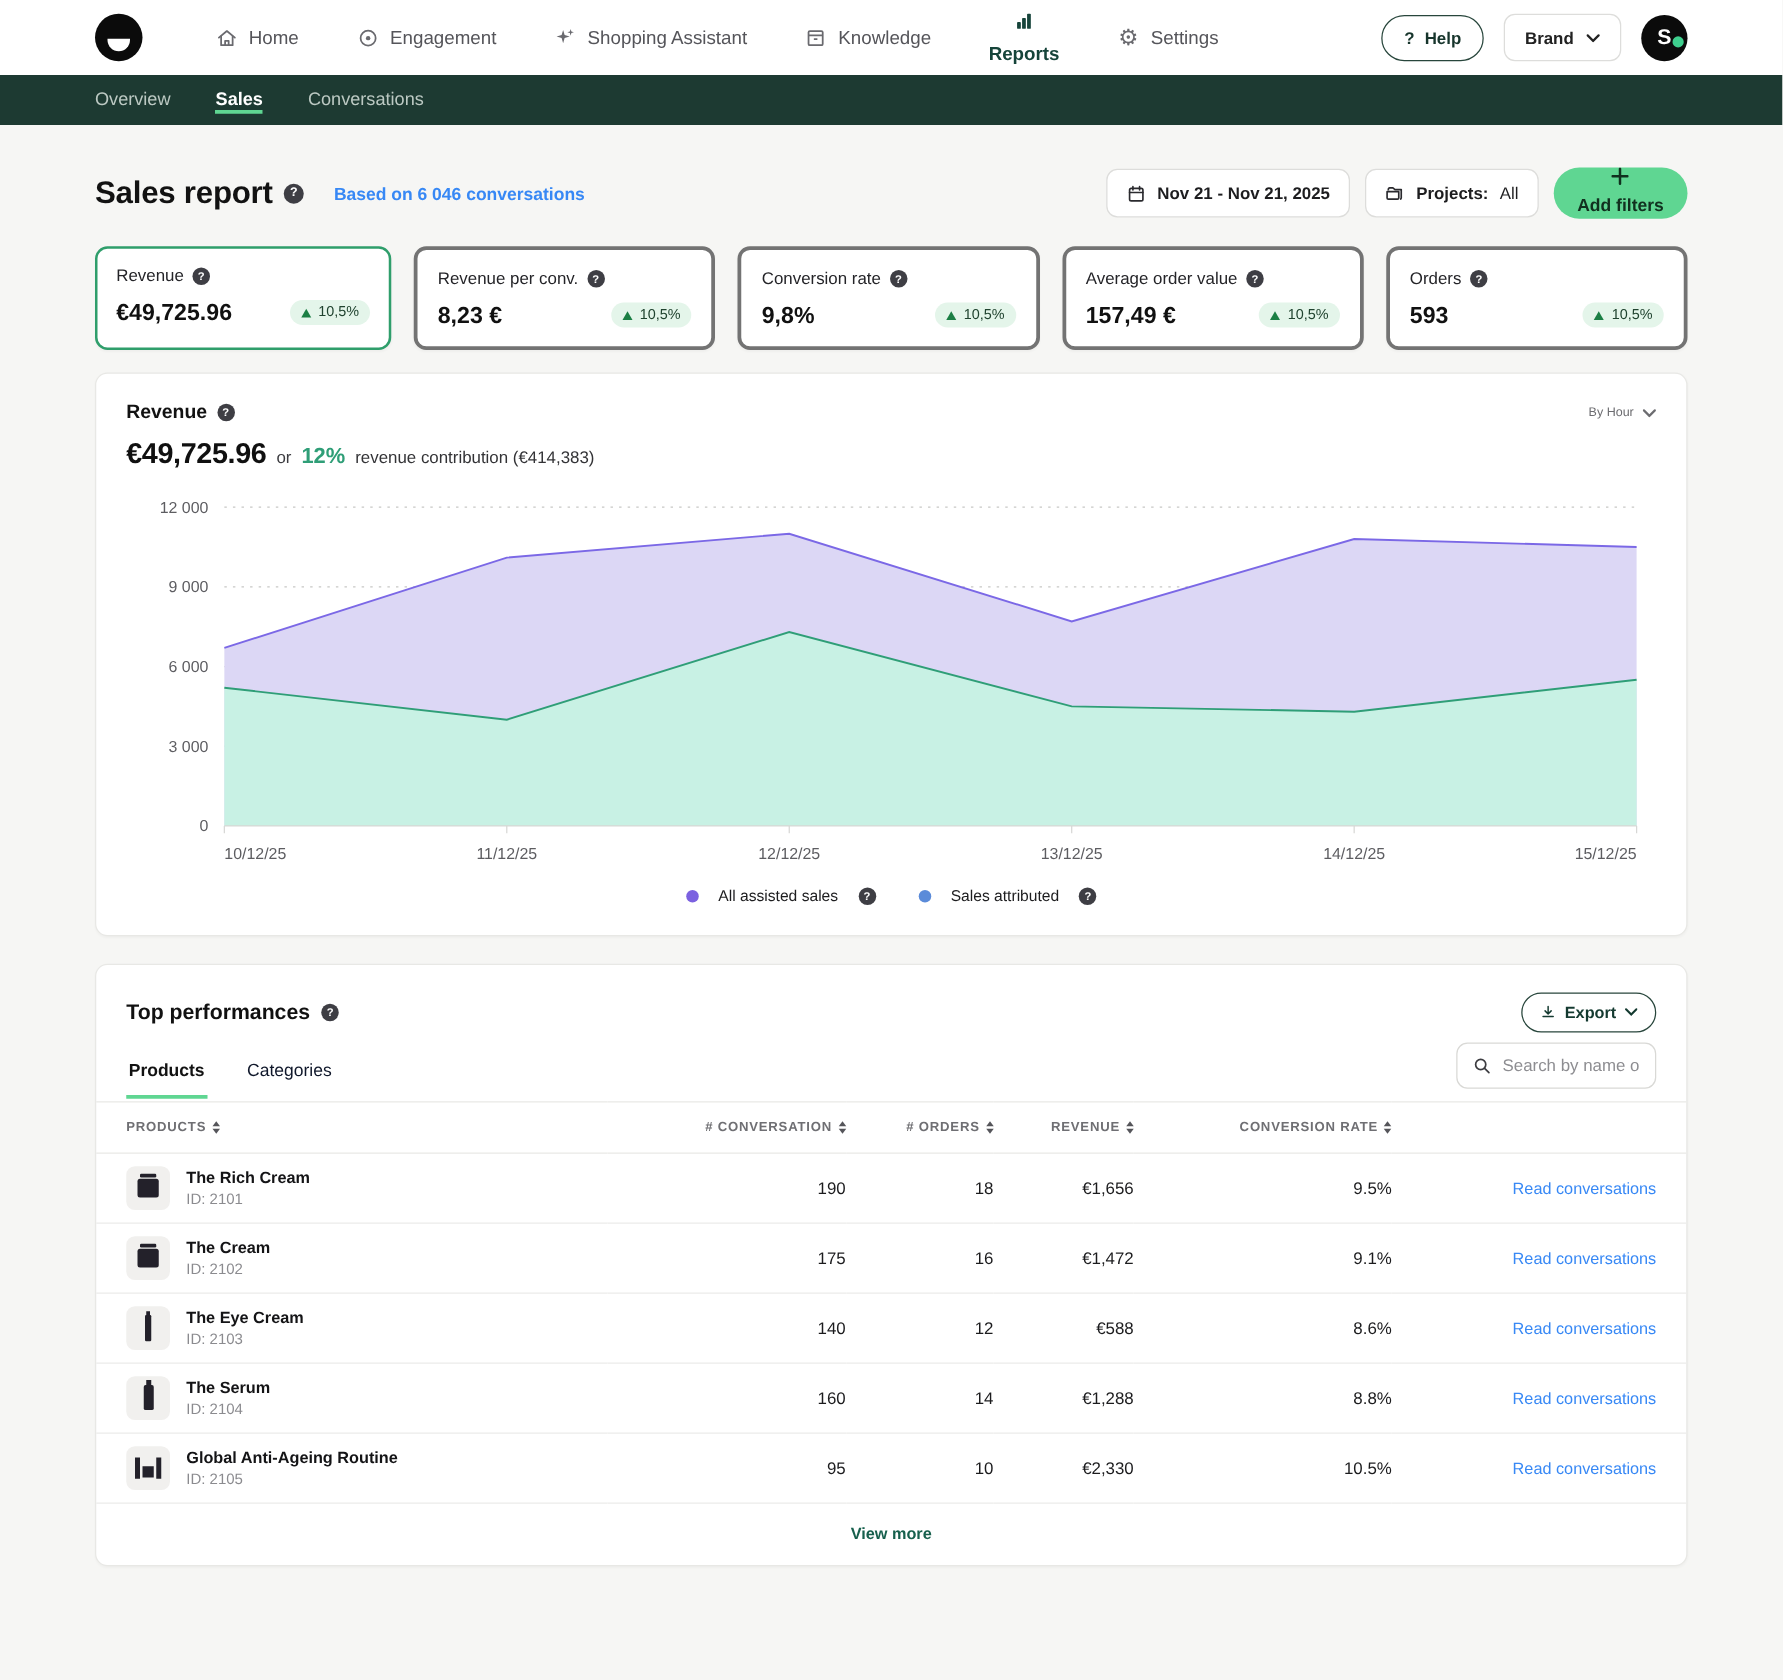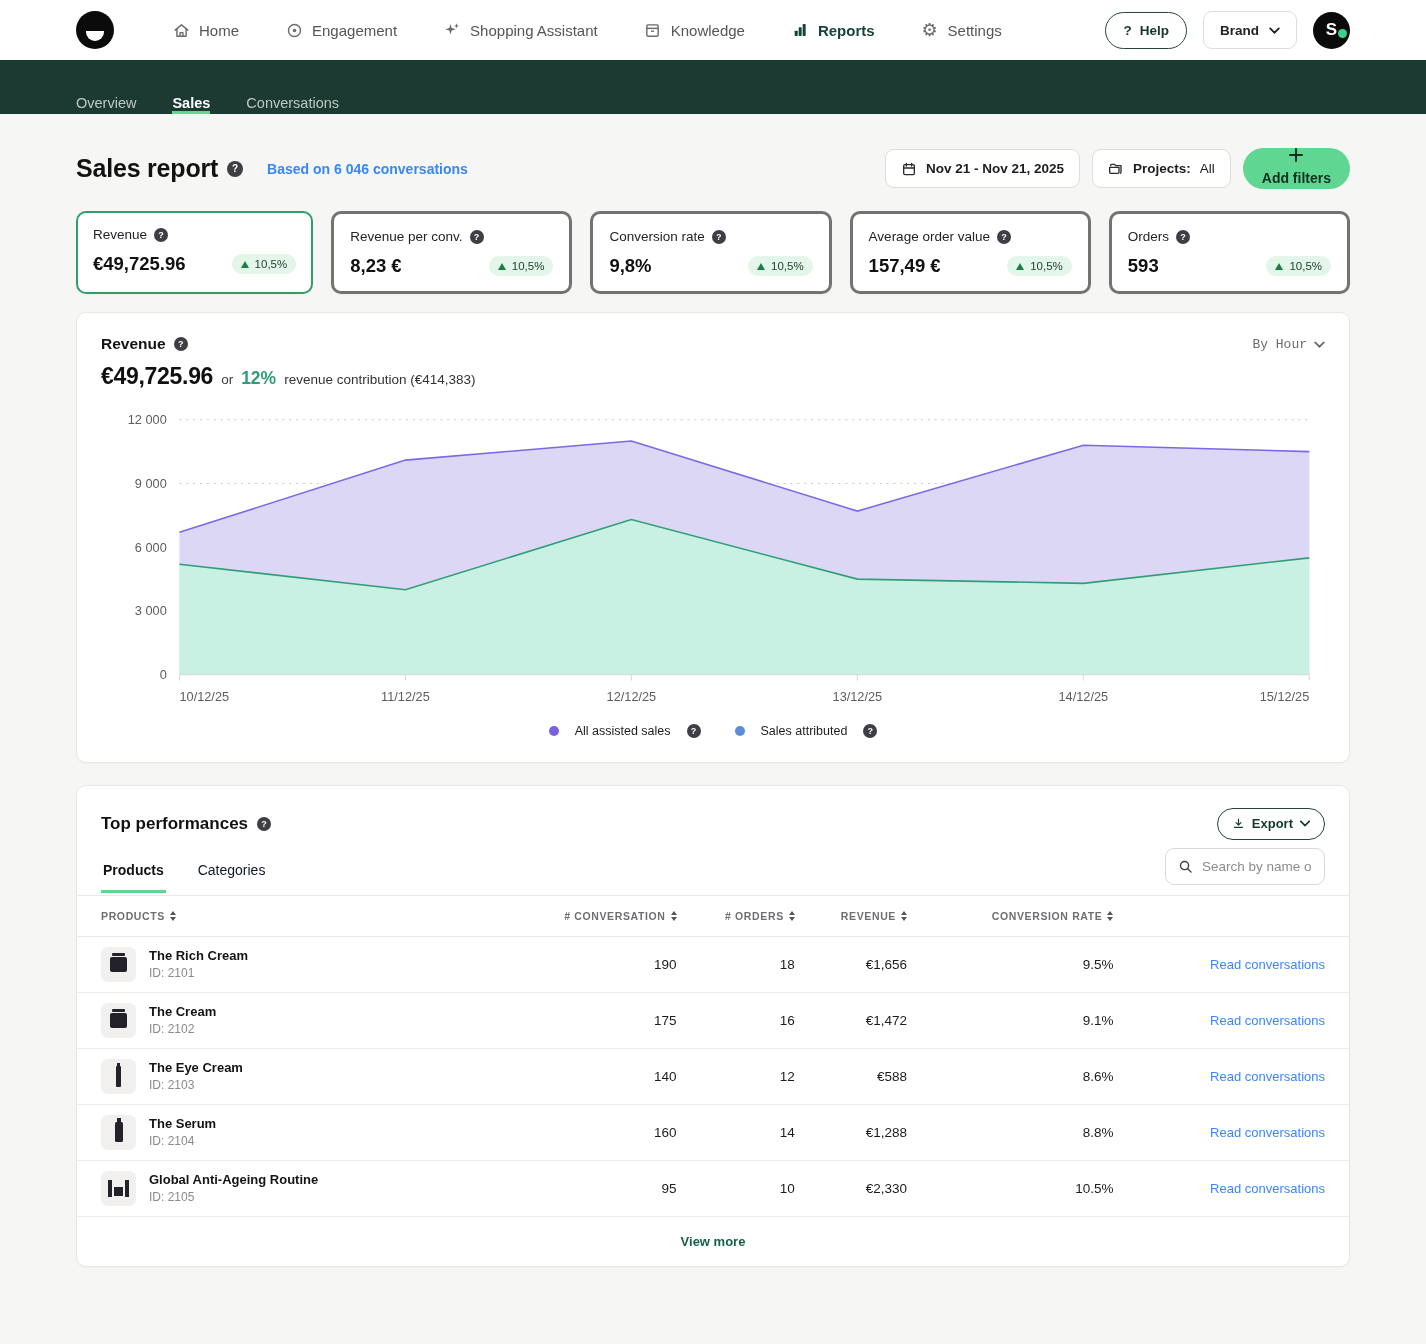--- a/index.html
+++ b/index.html
@@ -25,21 +25,21 @@
   .logo::after {
     content: ""; position: absolute; left: 10px; right: 10px; bottom: 8px;
     height: 10px; background: #ffffff; border-radius: 0 0 12px 12px;
   }
   .nav-menu { display: flex; gap: 46px; margin-left: 58px; }
   .nav-item {
     display: flex; align-items: center; gap: 9px;
     font-size: 15px; color: #55555a; cursor: pointer; white-space: nowrap;
   }
   .nav-item .nicon { width: 18px; height: 18px; color: #6a6a6f; display: flex; align-items: center; justify-content: center; }
-  .nav-item.active { color: #16443a; font-weight: bold; }
+  .nav-item.active { color: #16443a; font-weight: bold; flex-direction: column; }
   .nav-item.active .nicon { color: #16443a; }
   .nav-gear { font-size: 18px; line-height: 1; }
   .topnav-right { margin-left: auto; display: flex; align-items: center; gap: 16px; }
   .pill-btn {
     display: flex; align-items: center; gap: 8px;
     height: 37px; padding: 0 17px; border-radius: 999px;
     border: 1px solid #28463c; background: #fff;
     font-size: 13.5px; font-weight: bold; color: #17352c; cursor: pointer;
   }
   .brand-btn {
@@ -54,22 +54,22 @@
     display: flex; align-items: center; justify-content: center;
     position: relative; cursor: pointer;
   }
   .avatar-dot {
     position: absolute; right: 3px; top: 17px;
     width: 9px; height: 9px; border-radius: 50%; background: #3ecf8e;
   }
 
   
   .subnav {
-    height: 54px; background: #1d3a32;
-    display: flex; align-items: flex-end; padding: 0 76px; gap: 36px;
+    height: 40px; background: #1d3a32;
+    display: flex; align-items: center; padding: 0 76px; gap: 36px;
   }
   .subnav .tab {
     display: flex; align-items: center;
     font-size: 14.5px; color: #bcc9c3; cursor: pointer;
     border-bottom: 3px solid transparent; padding-top: 3px;
   }
   .subnav .tab.active { color: #ffffff; font-weight: bold; border-bottom-color: #5fd692; }
 
   
   .content { padding: 0 76px; }
@@ -123,21 +123,21 @@
   
   .panel {
     background: #fff; border: 1px solid #e8e8e5; border-radius: 10px;
     margin-top: 18px; box-shadow: 0 1px 2px rgba(0,0,0,0.03);
   }
 
   
   .chart-panel { padding: 22px 24px 16px; }
   .chart-head { display: flex; align-items: center; }
   .chart-title { font-size: 15.5px; font-weight: bold; color: #121212; display: flex; align-items: center; gap: 8px; }
-  .granularity { margin-left: auto; display: flex; align-items: center; gap: 7px; font-size: 13px; color: #6c6c70; cursor: pointer; font-family: Liberation Mono, monospace; }
+  .granularity { margin-left: auto; display: flex; align-items: center; gap: 7px; font-size: 10px; color: #6c6c70; cursor: pointer; }
   .chart-valueline { display: flex; align-items: baseline; gap: 8px; margin-top: 10px; }
   .chart-value { font-size: 23px; font-weight: bold; color: #101010; letter-spacing: -0.3px; }
   .chart-or { font-size: 13.5px; color: #3c3c40; }
   .chart-pct { font-size: 17.5px; font-weight: bold; color: #2f9e77; }
   .chart-contrib { font-size: 13.5px; color: #333336; }
   .chart-wrap { margin-top: 16px; }
   .legend { display: flex; justify-content: center; gap: 34px; margin: 6px 0 8px; }
   .legend-item { display: flex; align-items: center; gap: 16px; font-size: 12.5px; color: #1d1d1f; }
   .legend-dot { width: 10px; height: 10px; border-radius: 50%; }
 

